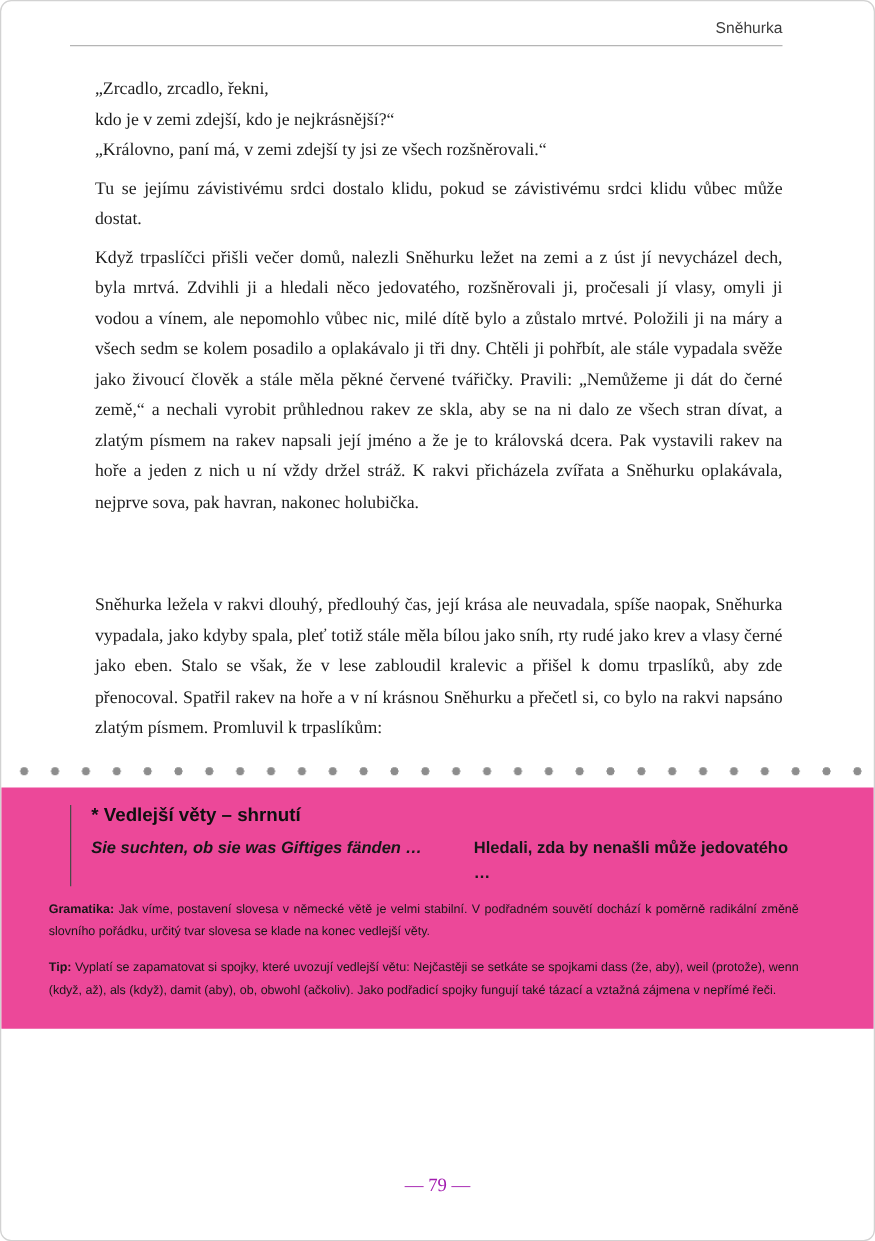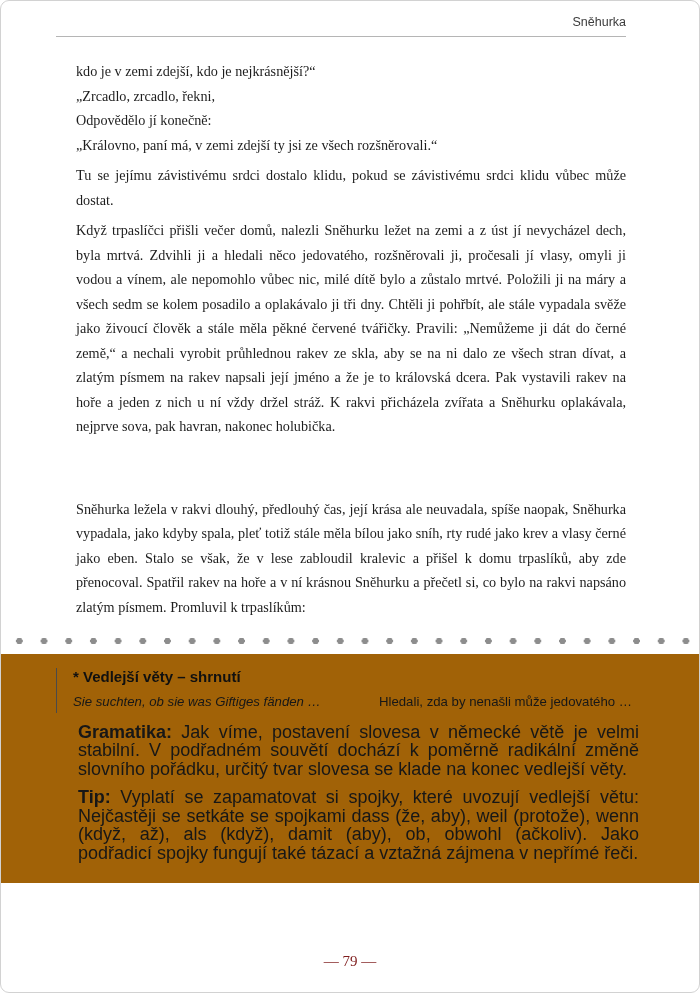--- a/index.html
+++ b/index.html
@@ -41,66 +41,65 @@
     height: 8px;
     margin: 18px 6px 9px;
     background-image: radial-gradient(circle, #8d8d8d 3.1px, rgba(0,0,0,0) 3.4px);
     background-size: 24.7px 8px;
     background-repeat: repeat-x;
     background-position: 0 50%;
   }
 
   
   .summary-box {
-    background: #a16207;
+    background: #ec4899;
     font-family: "Liberation Sans", "DejaVu Sans", sans-serif;
     color: #171717;
     padding: 14px 0 20px;
   }
   .sb-lead {
     margin: 0 60px 0 55px;
     border-left: 1px solid #4a4a4a;
     padding-left: 16px;
   }
   .sb-title { font-size: 15px; font-weight: bold; margin-bottom: 7px; color: #101010; }
-  .example-row { display: flex; font-size: 13.2px; line-height: 20.5px; }
+  .example-row { display: flex; font-size: 13.2px; line-height: 20.5px; font-weight: bold; }
   .ex-de { width: 306px; padding-right: 12px; font-style: italic; }
   .ex-cs { flex: 1; }
   .sb-para {
-    margin: 10px 60px 0 77px;
-    font-size: 18px; line-height: 18.6px;
+    margin: 10px 60px 0 38px;
+    font-size: 10px; line-height: 18.6px;
     text-align: justify;
   }
   .sb-para b { font-weight: bold; }
   .sb-it { }
 
   
   .footer {
     margin-top: auto;
     text-align: center;
-    padding-bottom: 22px;
+    padding-bottom: 34px;
     font-size: 15px;
-    color: #7f1d1d;
+    color: #a21caf;
   }
 </style>
 </head>
 <body>
 
 <div class="page">
 
   <header class="page-header">
     <div class="header-title">Sněhurka</div>
     <div class="header-rule"></div>
   </header>
 
   <main class="content">
     <div>
+      <div class="verse-line">„Zrcadlo, zrcadlo, řekni,</div>
       <div class="verse-line">kdo je v zemi zdejší, kdo je nejkrásnější?“</div>
-      <div class="verse-line">„Zrcadlo, zrcadlo, řekni,</div>
-      <div class="verse-line">Odpovědělo jí konečně:</div>
       <div class="verse-line">„Královno, paní má, v zemi zdejší ty jsi ze všech rozšněrovali.“</div>
     </div>
     <p class="story-par">Tu se jejímu závistivému srdci dostalo klidu, pokud se závistivému srdci klidu vůbec může dostat.</p>
     <p class="story-par">Když trpaslíčci přišli večer domů, nalezli Sněhurku ležet na zemi a z úst jí nevycházel dech, byla mrtvá. Zdvihli ji a hledali něco jedovatého, rozšněrovali ji, pročesali jí vlasy, omyli ji vodou a vínem, ale nepomohlo vůbec nic, milé dítě bylo a zůstalo mrtvé. Položili ji na máry a všech sedm se kolem posadilo a oplakávalo ji tři dny. Chtěli ji pohřbít, ale stále vypadala svěže jako živoucí člověk a stále měla pěkné červené tvářičky. Pravili: „Nemůžeme ji dát do černé země,“ a nechali vyrobit průhlednou rakev ze skla, aby se na ni dalo ze všech stran dívat, a zlatým písmem na rakev napsali její jméno a že je to královská dcera. Pak vystavili rakev na hoře a jeden z nich u ní vždy držel stráž. K rakvi přicházela zvířata a Sněhurku oplakávala, nejprve sova, pak havran, nakonec holubička.</p>
     <div class="gap"></div>
     <p class="story-par">Sněhurka ležela v rakvi dlouhý, předlouhý čas, její krása ale neuvadala, spíše naopak, Sněhurka vypadala, jako kdyby spala, pleť totiž stále měla bílou jako sníh, rty rudé jako krev a vlasy černé jako eben. Stalo se však, že v lese zabloudil kralevic a přišel k domu trpaslíků, aby zde přenocoval. Spatřil rakev na hoře a v ní krásnou Sněhurku a přečetl si, co bylo na rakvi napsáno zlatým písmem. Promluvil k trpaslíkům:</p>
   </main>
 
   <div class="dots"></div>
 

